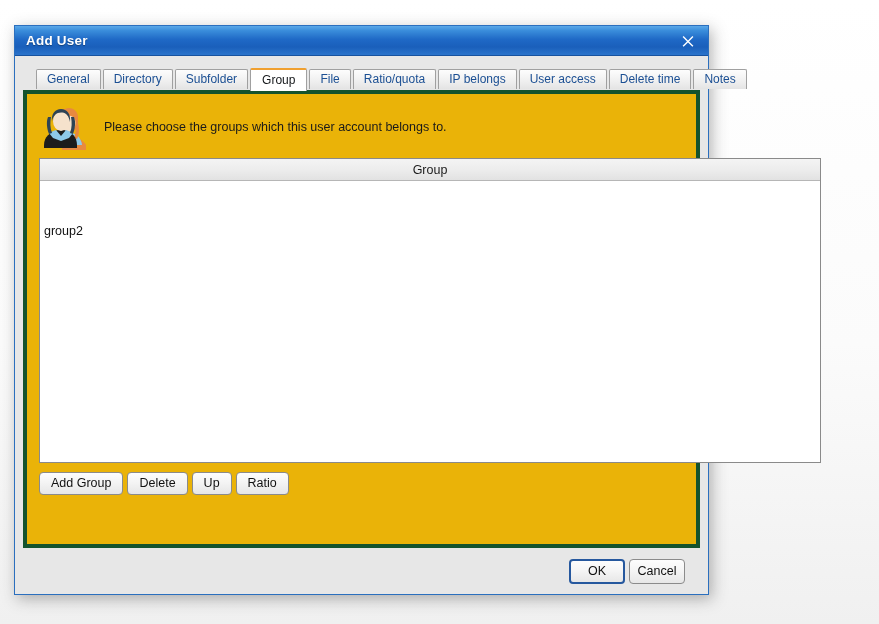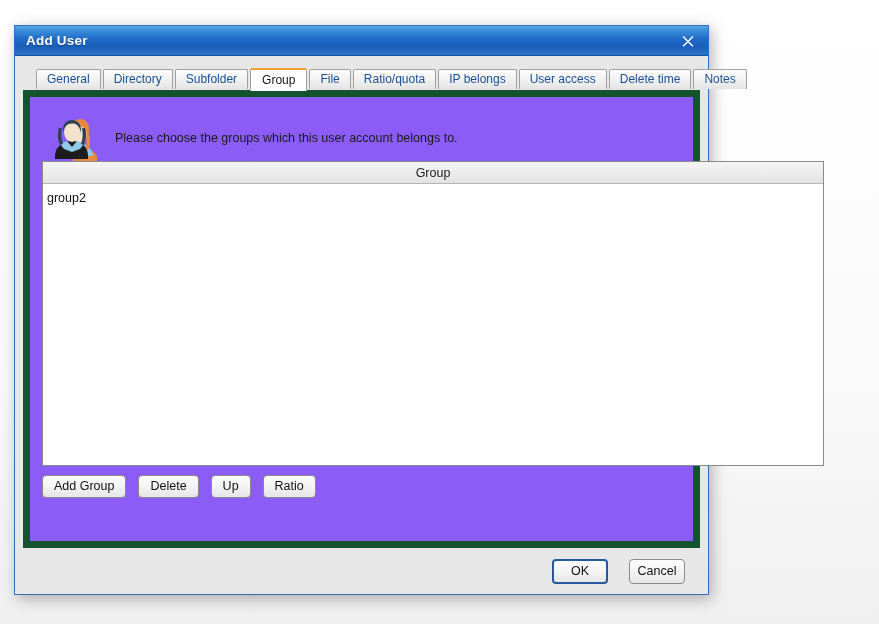--- a/index.html
+++ b/index.html
@@ -120,26 +120,26 @@
     margin-bottom: -1px;
     position: relative;
     z-index: 4;
     padding: 0 11px;
   }
 
   
   #panel {
     flex: 0 0 auto;
     height: 458px;
-    background: #8b5cf6;
-    border: 7px solid #14532d;
+    background: #eab308;
+    border: 4px solid #14532d;
     box-sizing: border-box;
     position: relative;
     z-index: 2;
-    padding: 8px;
+    padding: 0;
   }
 
   
   #panel-header {
     display: flex;
     align-items: center;
     padding: 11px 0 0 11px;
     height: 54px;
     box-sizing: border-box;
   }
@@ -186,29 +186,30 @@
     padding-top: 2px;
   }
   .list-row {
     height: 24px;
     line-height: 24px;
     padding-left: 4px;
     font-size: 12.5px;
     color: #121212;
     cursor: pointer;
     white-space: nowrap;
+    margin-top: 36px;
   }
 
   
   #action-row {
     position: absolute;
     left: 12px;
     top: 378px;
     display: flex;
-    gap: 12px;
+    gap: 4px;
   }
   .btn {
     font-family: "Liberation Sans", sans-serif;
     font-size: 12.5px;
     color: #111111;
     height: 23px;
     line-height: 21px;
     padding: 0 11px;
     background: linear-gradient(180deg,#fdfdfd 0%, #f4f4f4 45%, #e6e6e6 100%);
     border: 1px solid #8b8b8b;
@@ -220,21 +221,21 @@
   }
 
   
   #footer {
     flex: 1 1 auto;
     background: #e7e7e7;
     display: flex;
     align-items: center;
     justify-content: flex-end;
     padding: 0 15px 0 0;
-    gap: 21px;
+    gap: 4px;
     box-sizing: border-box;
   }
   .btn-footer {
     font-family: "Liberation Sans", sans-serif;
     font-size: 12.5px;
     color: #111111;
     width: 56px;
     height: 25px;
     line-height: 23px;
     text-align: center;

